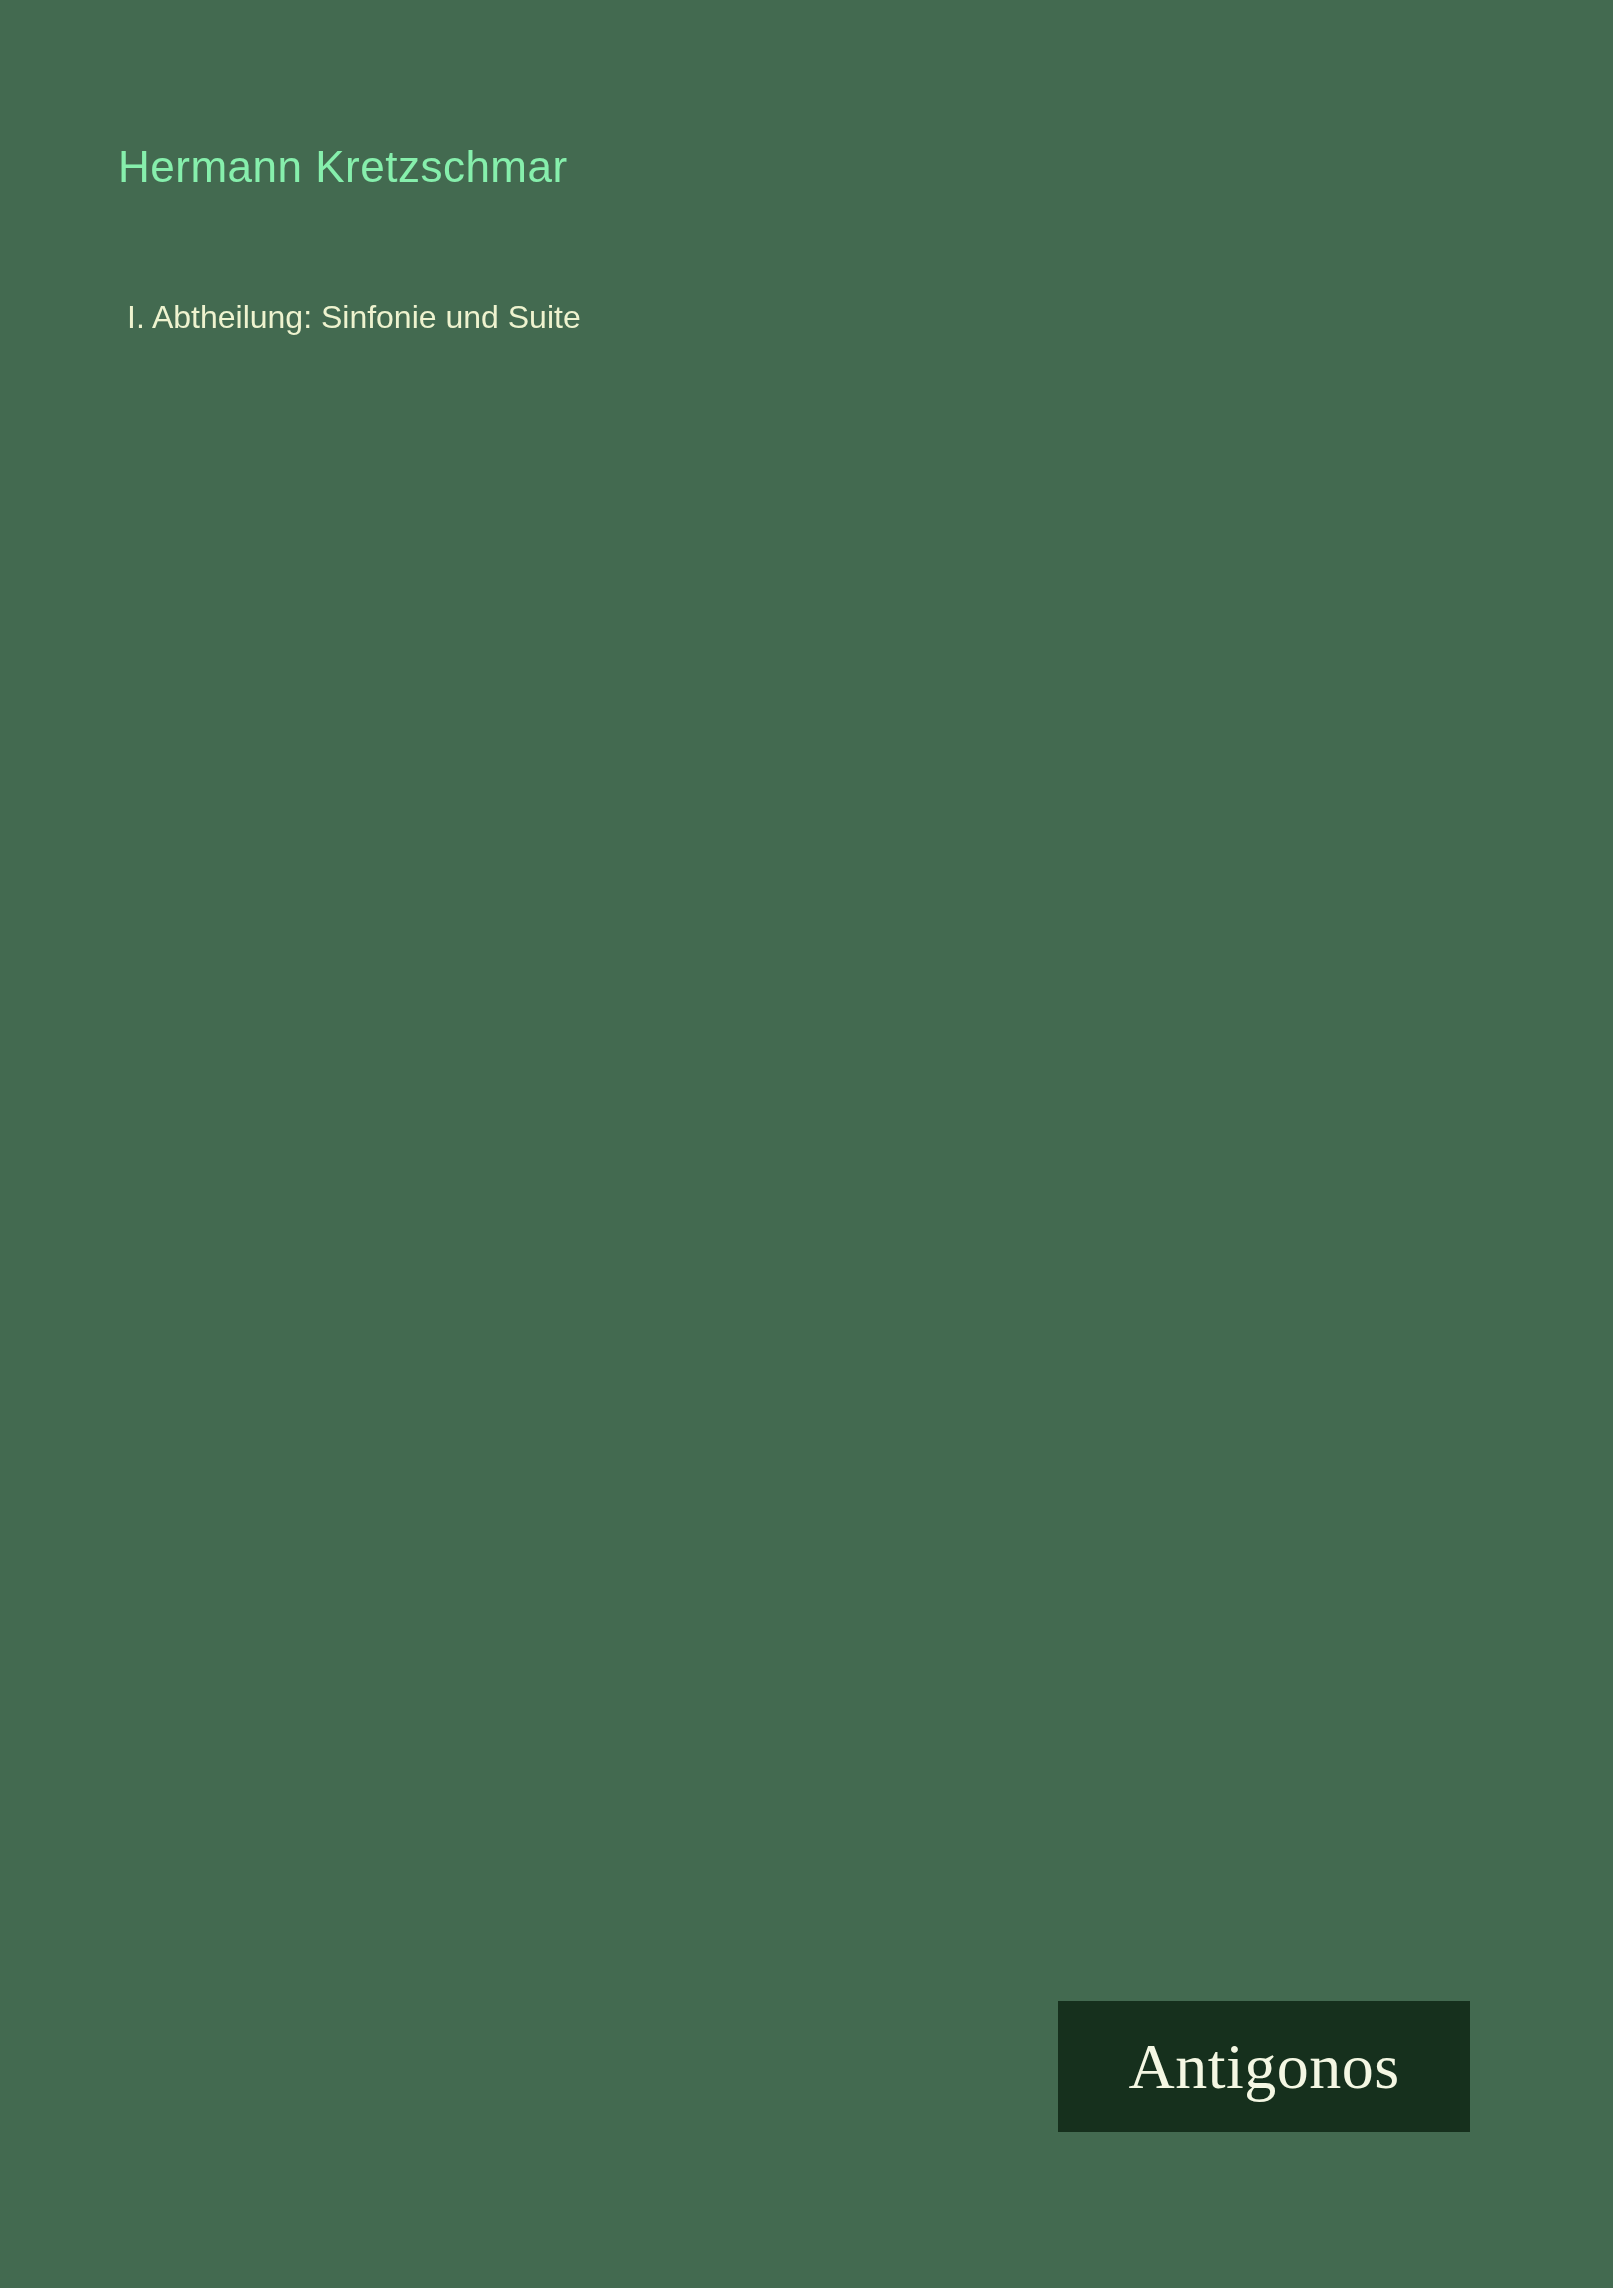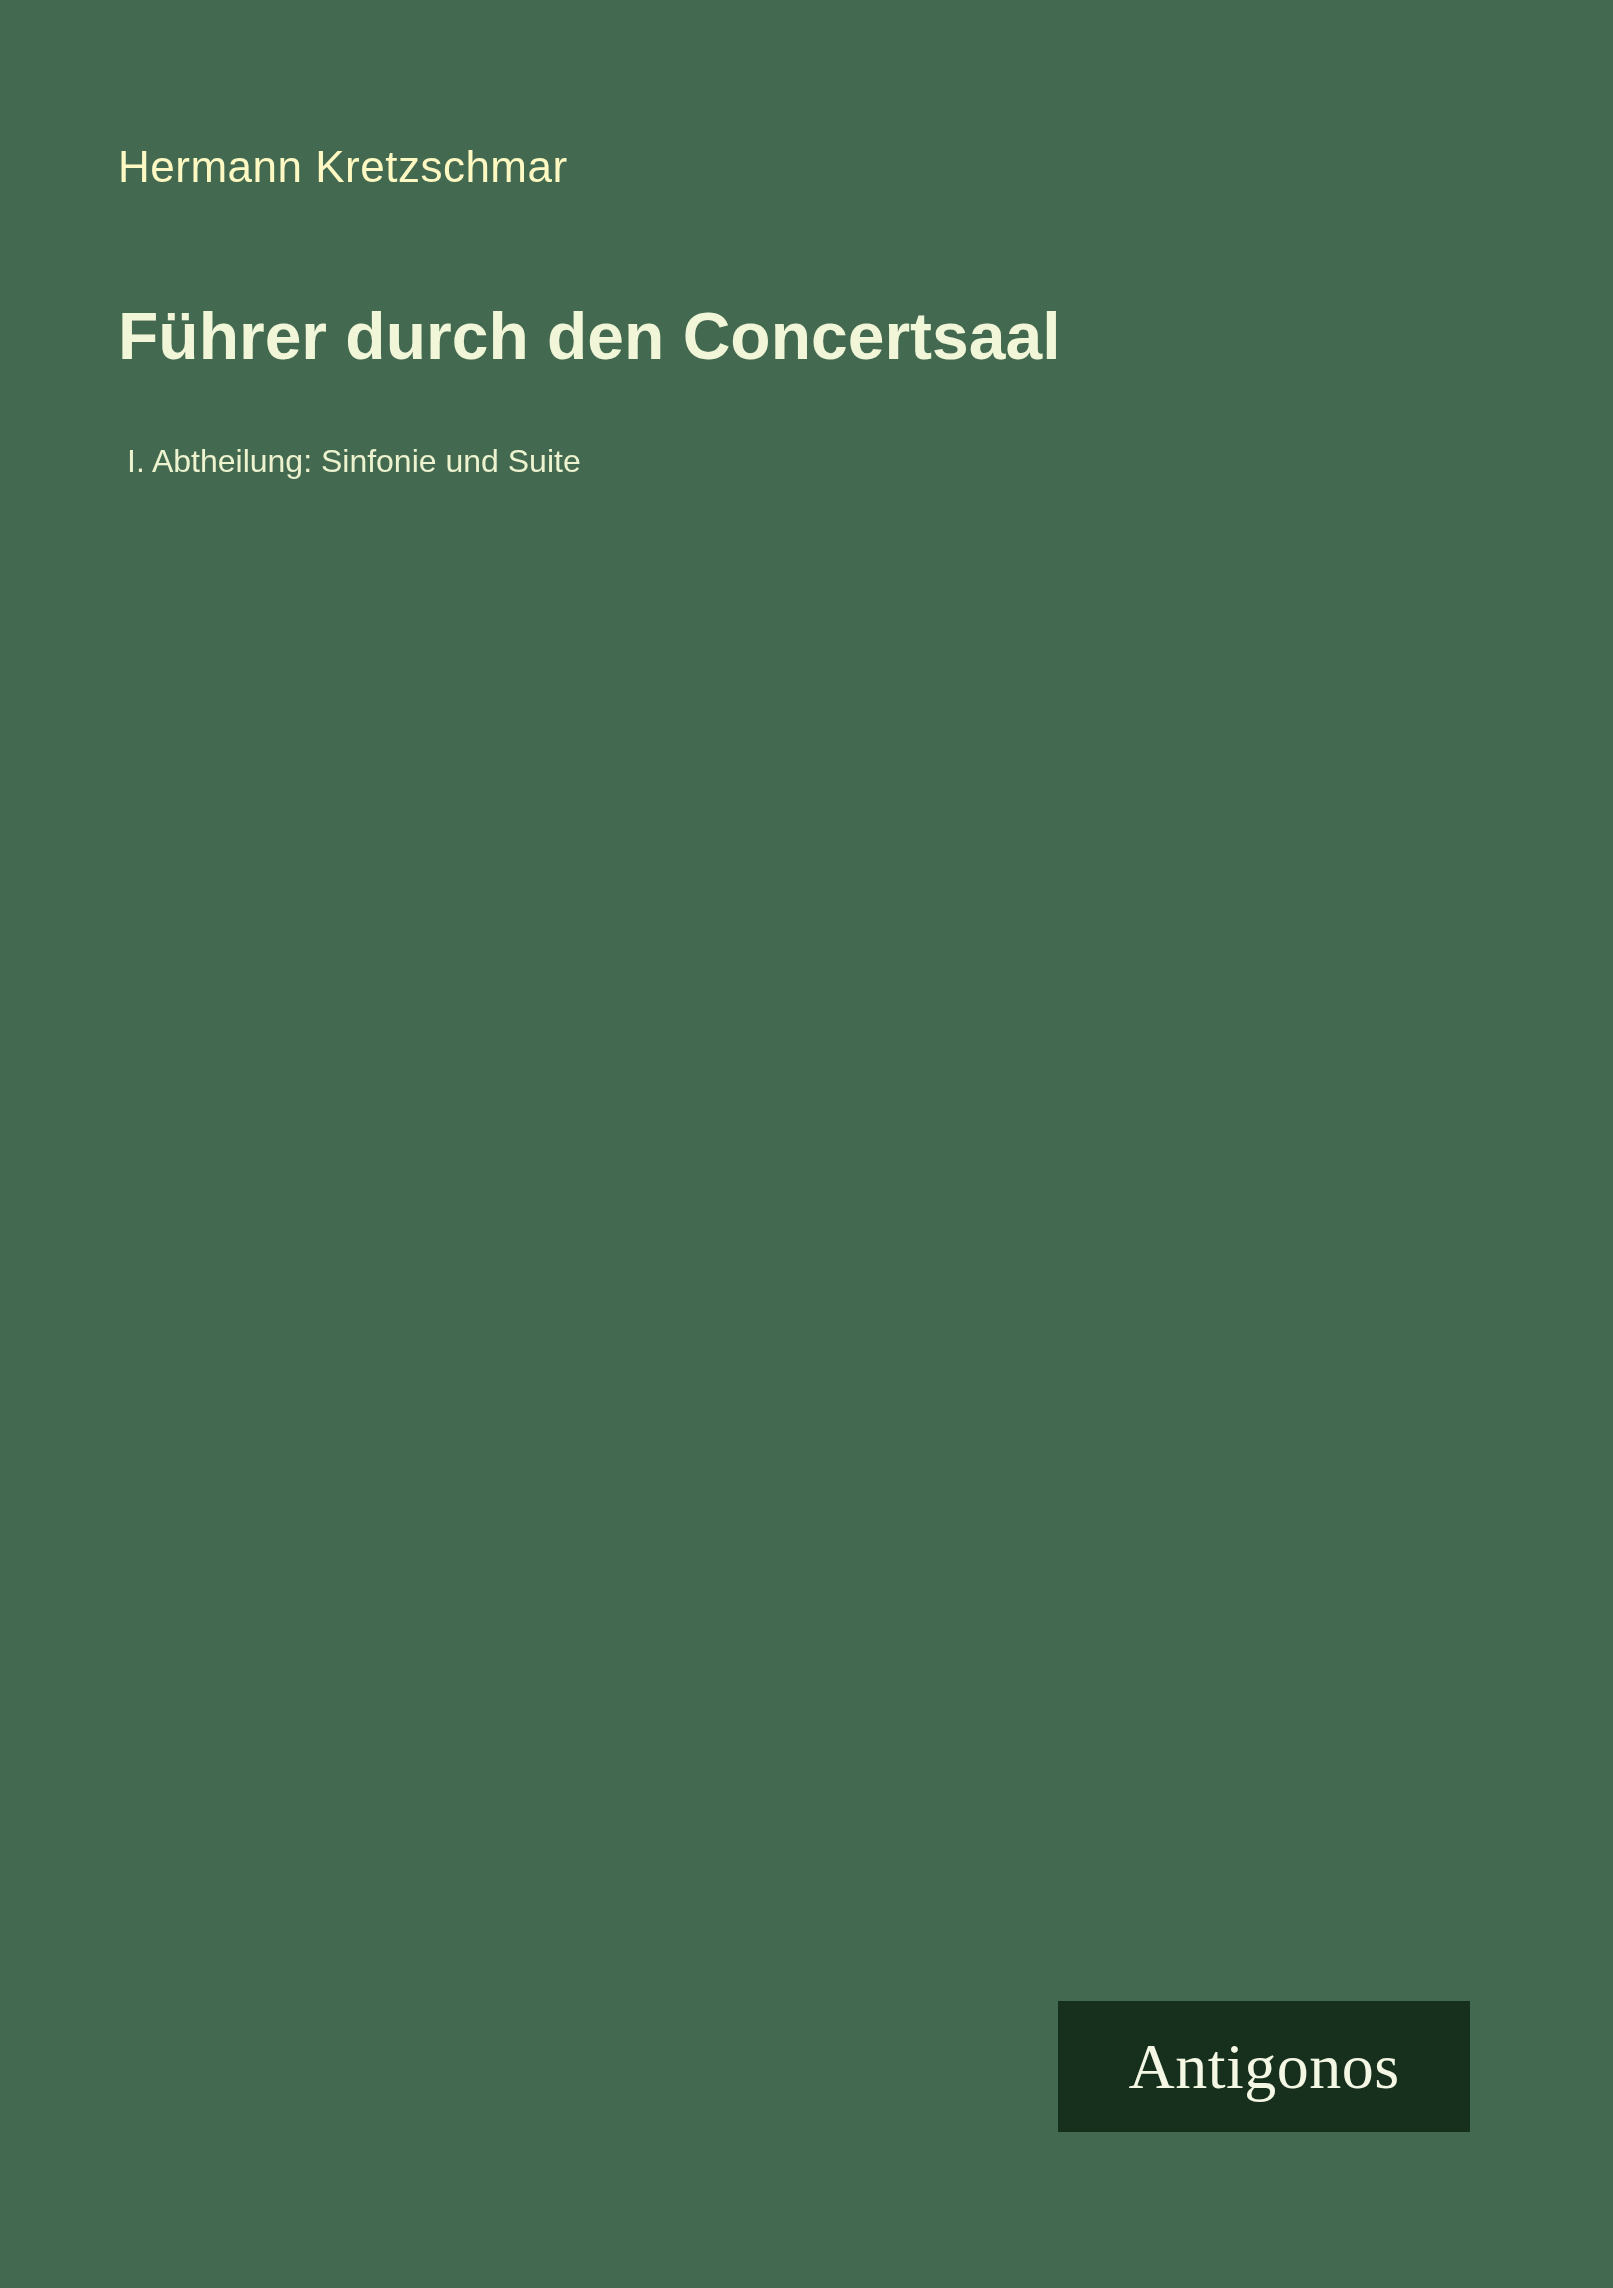--- a/index.html
+++ b/index.html
@@ -24,21 +24,21 @@
     position: absolute;
     left: 118px;
     top: 138px;
     width: 1292px;
   }
   .author {
     font-family: "Liberation Sans", sans-serif;
     font-size: 44px;
     font-weight: 400;
     letter-spacing: 0.5px;
-    color: #fef9c3;
+    color: #86efac;
     line-height: 1.3;
     margin: 0 0 102px 0;
   }
   .title {
     font-family: "Liberation Sans", sans-serif;
     font-size: 66px;
     font-weight: 700;
     color: #f2f6d8;
     line-height: 1.2;
     margin: 0 0 65px 0;
@@ -70,21 +70,20 @@
     letter-spacing: 0.5px;
   }
 </style>
 </head>
 <body>
 
 <div class="cover">
 
   <div class="text-block">
     <div class="author">Hermann Kretzschmar</div>
-    <div class="title">Führer durch den Concertsaal</div>
     <div class="subtitle">I. Abtheilung: Sinfonie und Suite</div>
   </div>
 
   <div class="publisher-badge">
     <span class="publisher-name">Antigonos</span>
   </div>
 
 </div>
 
 

